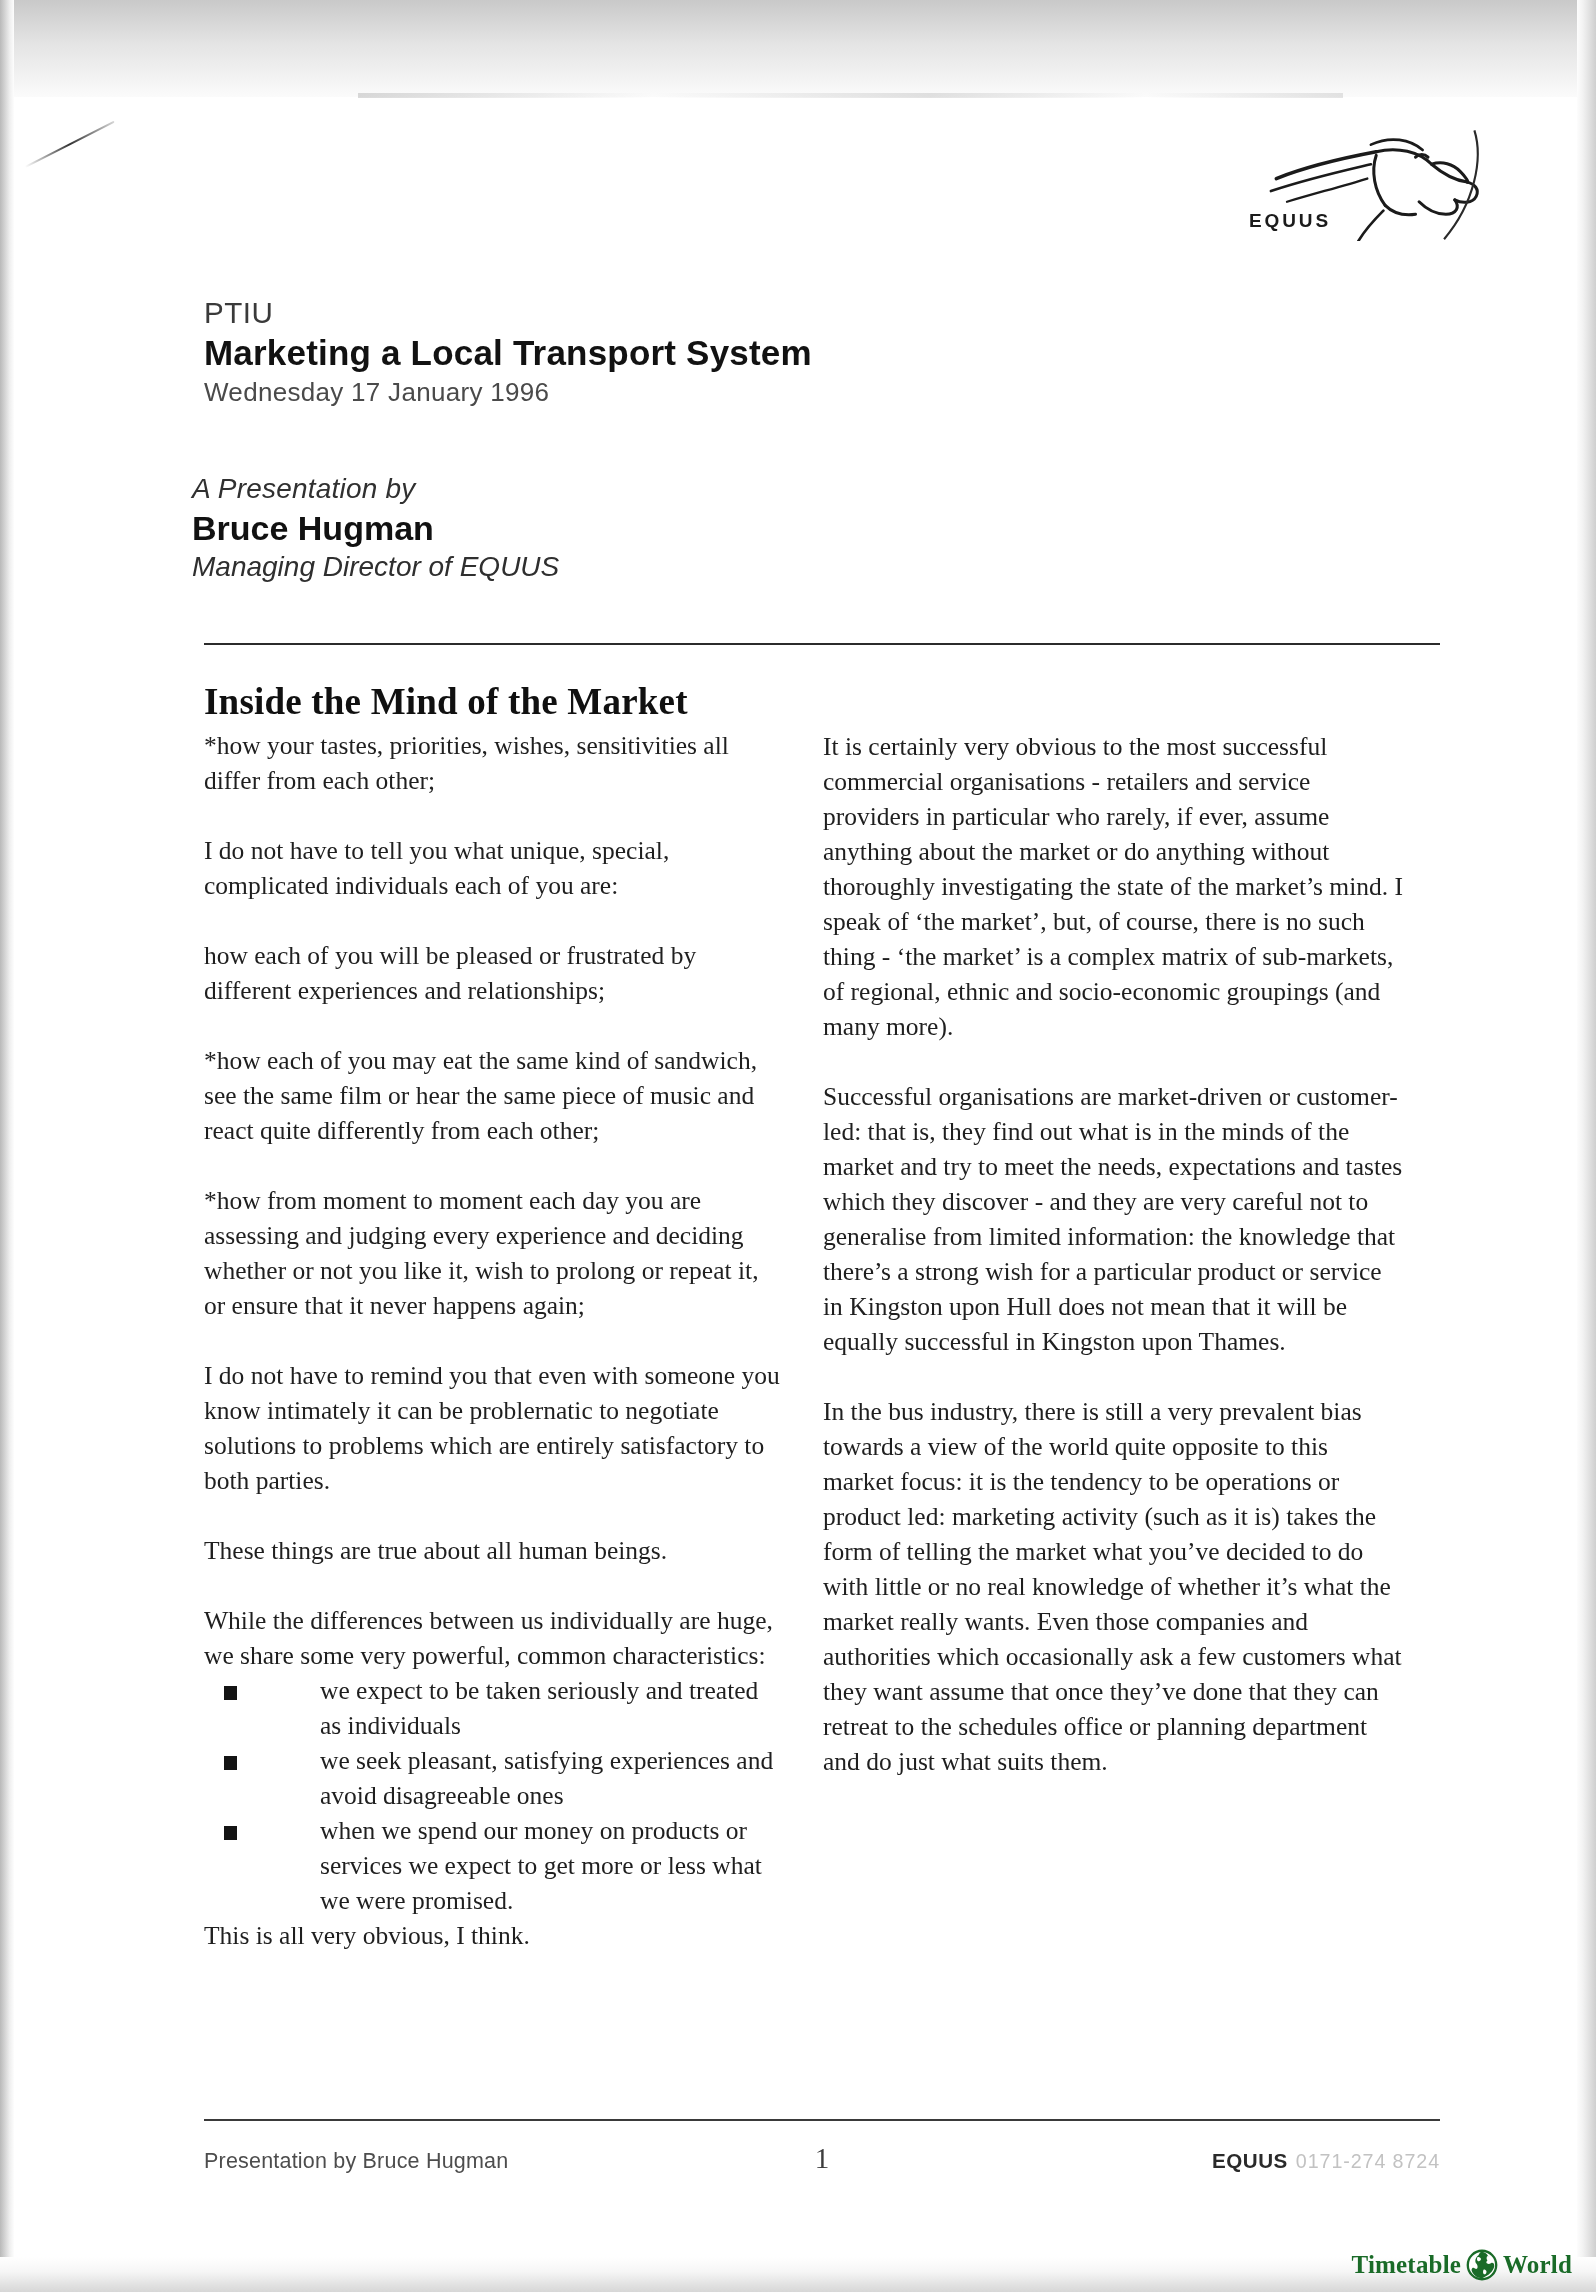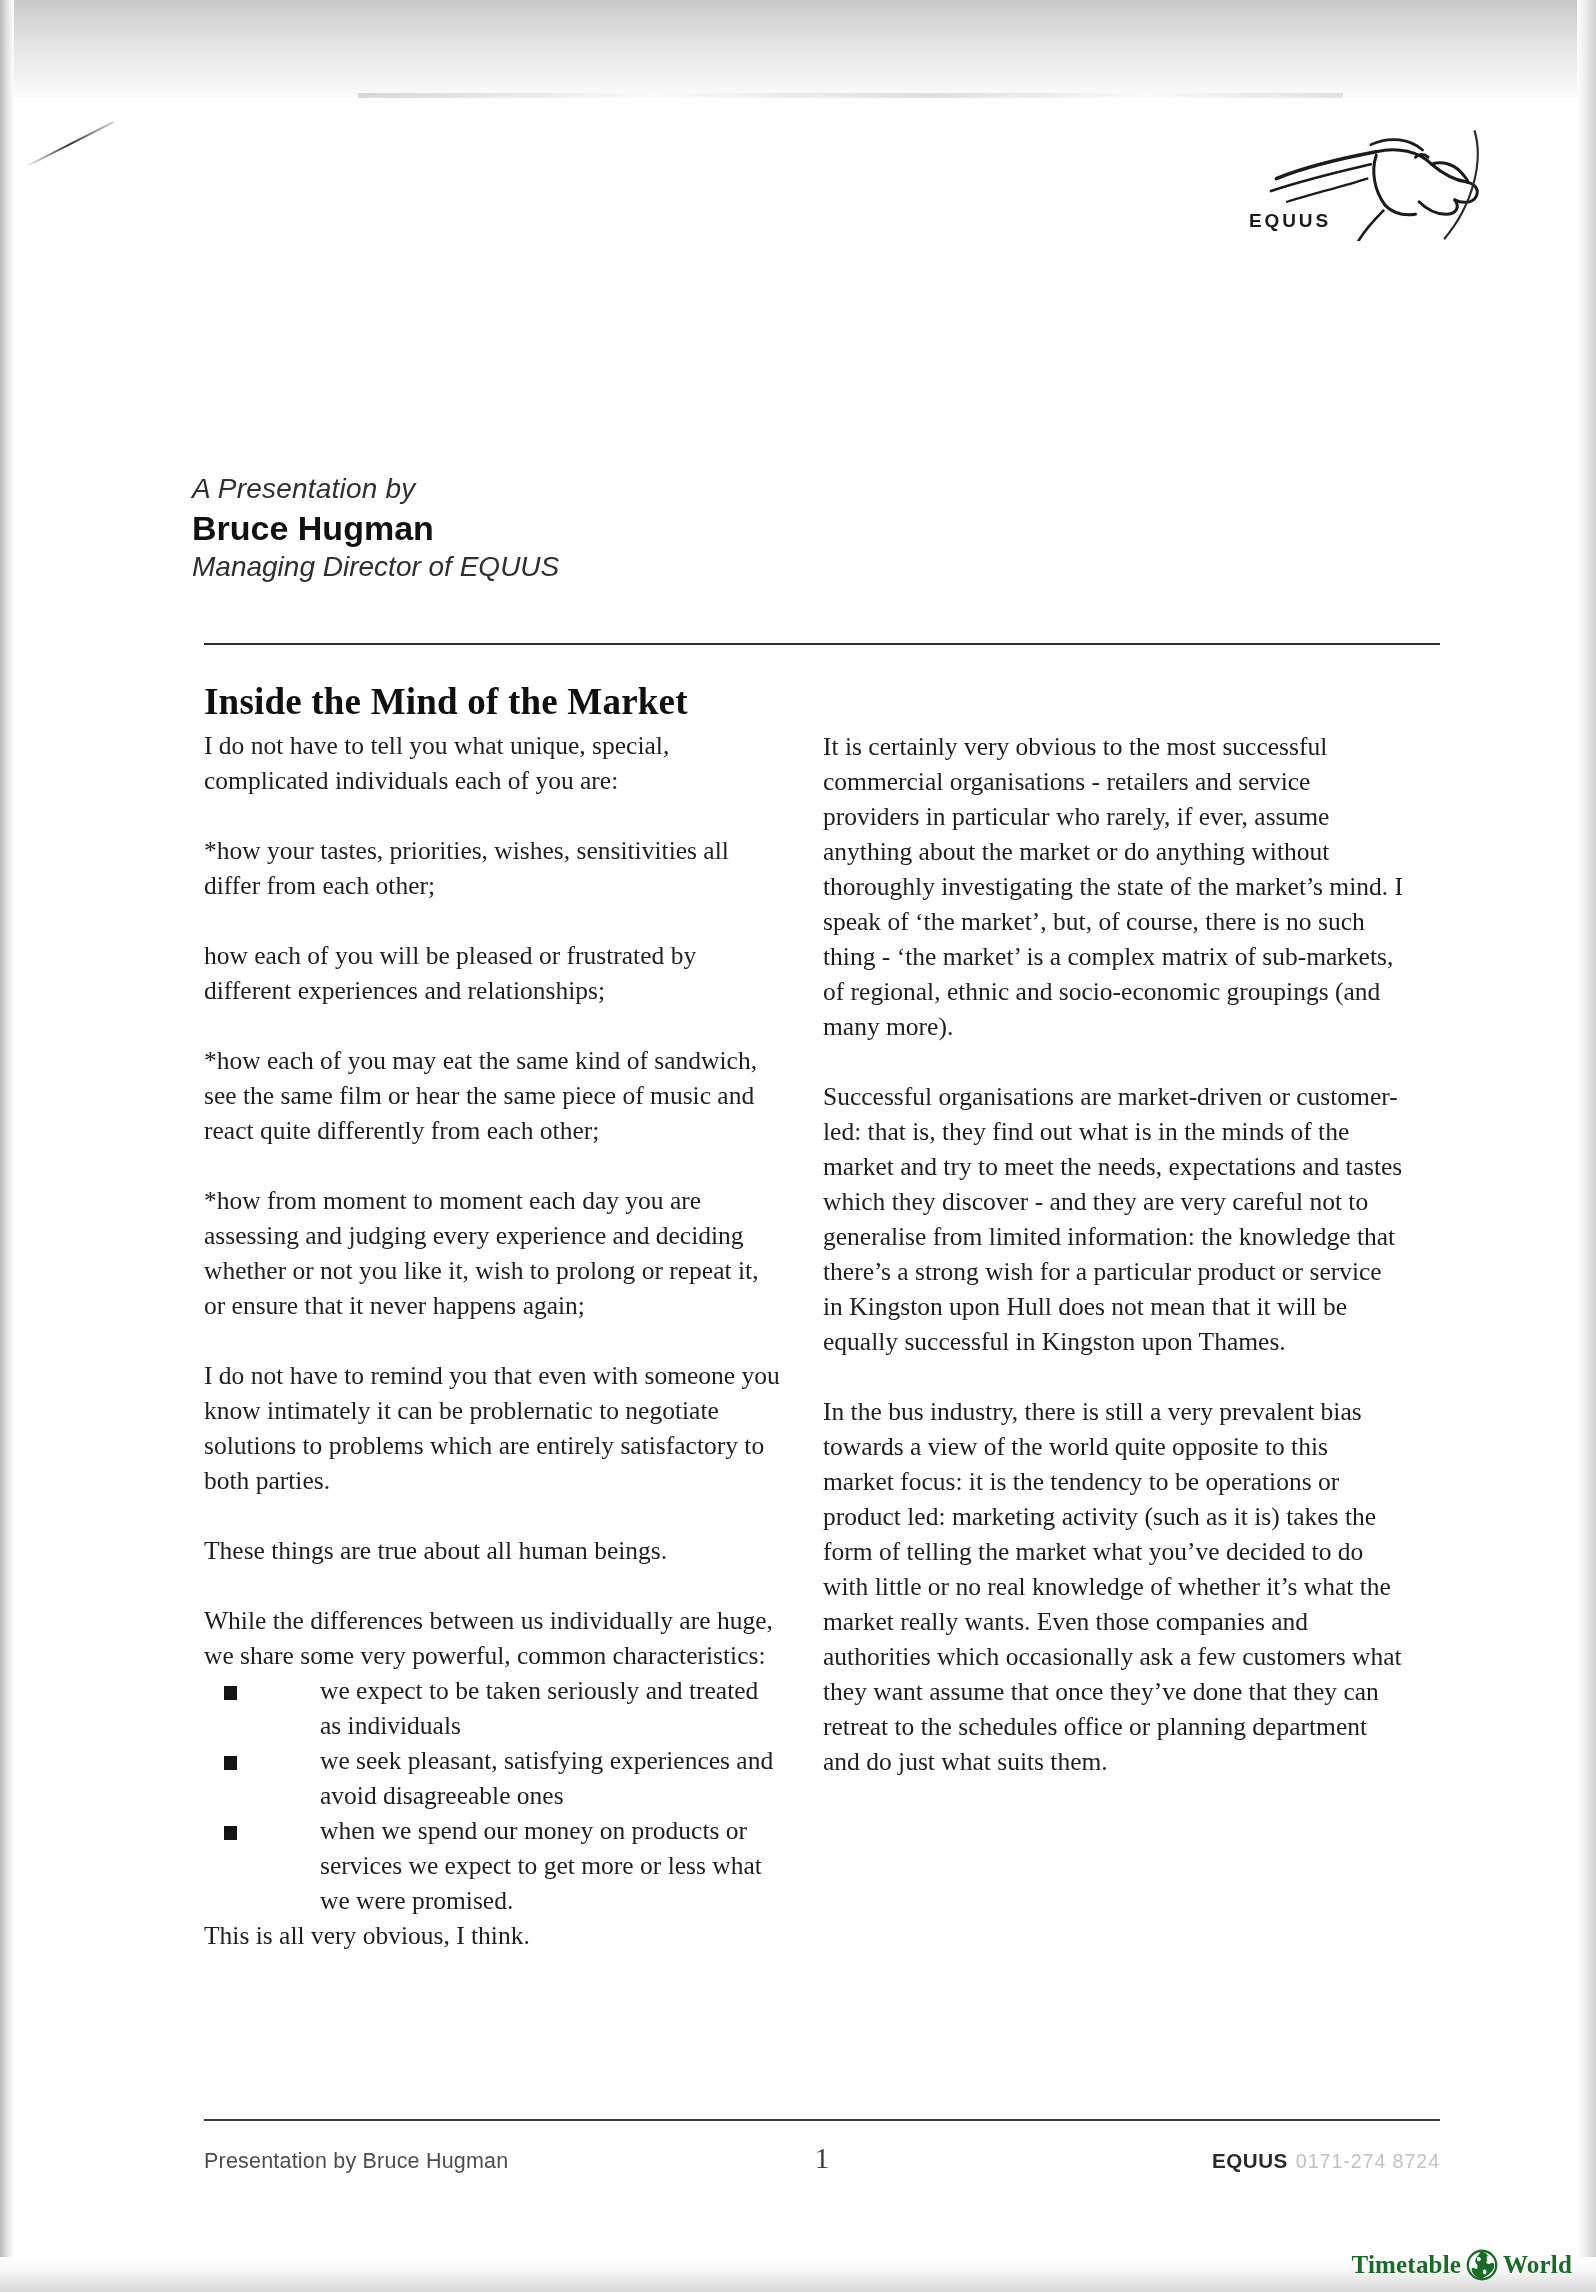--- a/index.html
+++ b/index.html
@@ -293,35 +293,40 @@
         <path d="M152 34 C 146 52, 150 74, 162 90"></path>
         <path d="M162 90 C 170 98, 182 102, 196 100"></path>
         <path d="M160 96 C 148 108, 138 120, 132 130" stroke-width="3"></path>
         <path d="M196 36 C 200 32, 206 32, 210 36"></path>
       </g>
       <path d="M262 6 C 272 38, 262 88, 228 128" fill="none" stroke="#2a2a2a" stroke-width="2.4"></path>
     </svg>
     <div class="logo-word">EQUUS</div>
   </div>
 
+  <div class="head">
+    <div class="ptiu">PTIU</div>
+    <div class="maintitle">Marketing a Local Transport System</div>
+    <div class="date">Wednesday 17 January 1996</div>
+  </div>
 
   <div class="byline">
     <div class="a-pres">A Presentation by</div>
     <div class="name">Bruce Hugman</div>
     <div class="role">Managing Director of EQUUS</div>
   </div>
 
   <div class="rule-top"></div>
 
   <div class="columns">
 
     <div class="col col-left">
       <h2 class="section-title">Inside the Mind of the Market</h2>
+      <p class="body faded">*how your tastes, priorities, wishes, sensitivities all differ from each other;</p>
       <p class="body faded">I do not have to tell you what unique, special, complicated individuals each of you are:</p>
-      <p class="body faded">*how your tastes, priorities, wishes, sensitivities all differ from each other;</p>
       <p class="body faded2">how each of you will be pleased or frustrated by different experiences and relationships;</p>
       <p class="body">*how each of you may eat the same kind of sandwich, see the same film or hear the same piece of music and react quite differently from each other;</p>
       <p class="body">*how from moment to moment each day you are assessing and judging every experience and deciding whether or not you like it, wish to prolong or repeat it, or ensure that it never happens again;</p>
       <p class="body">I do not have to remind you that even with someone you know intimately it can be problernatic to negotiate solutions to problems which are entirely satisfactory to both parties.</p>
       <p class="body mt-para">These things are true about all human beings.</p>
       <p class="body mt-para">While the differences between us individually are huge, we share some very powerful, common characteristics:</p>
       <ul class="bullets">
         <li>
           <span class="sq"></span>
           <span>we expect to be taken seriously and treated as individuals</span>

